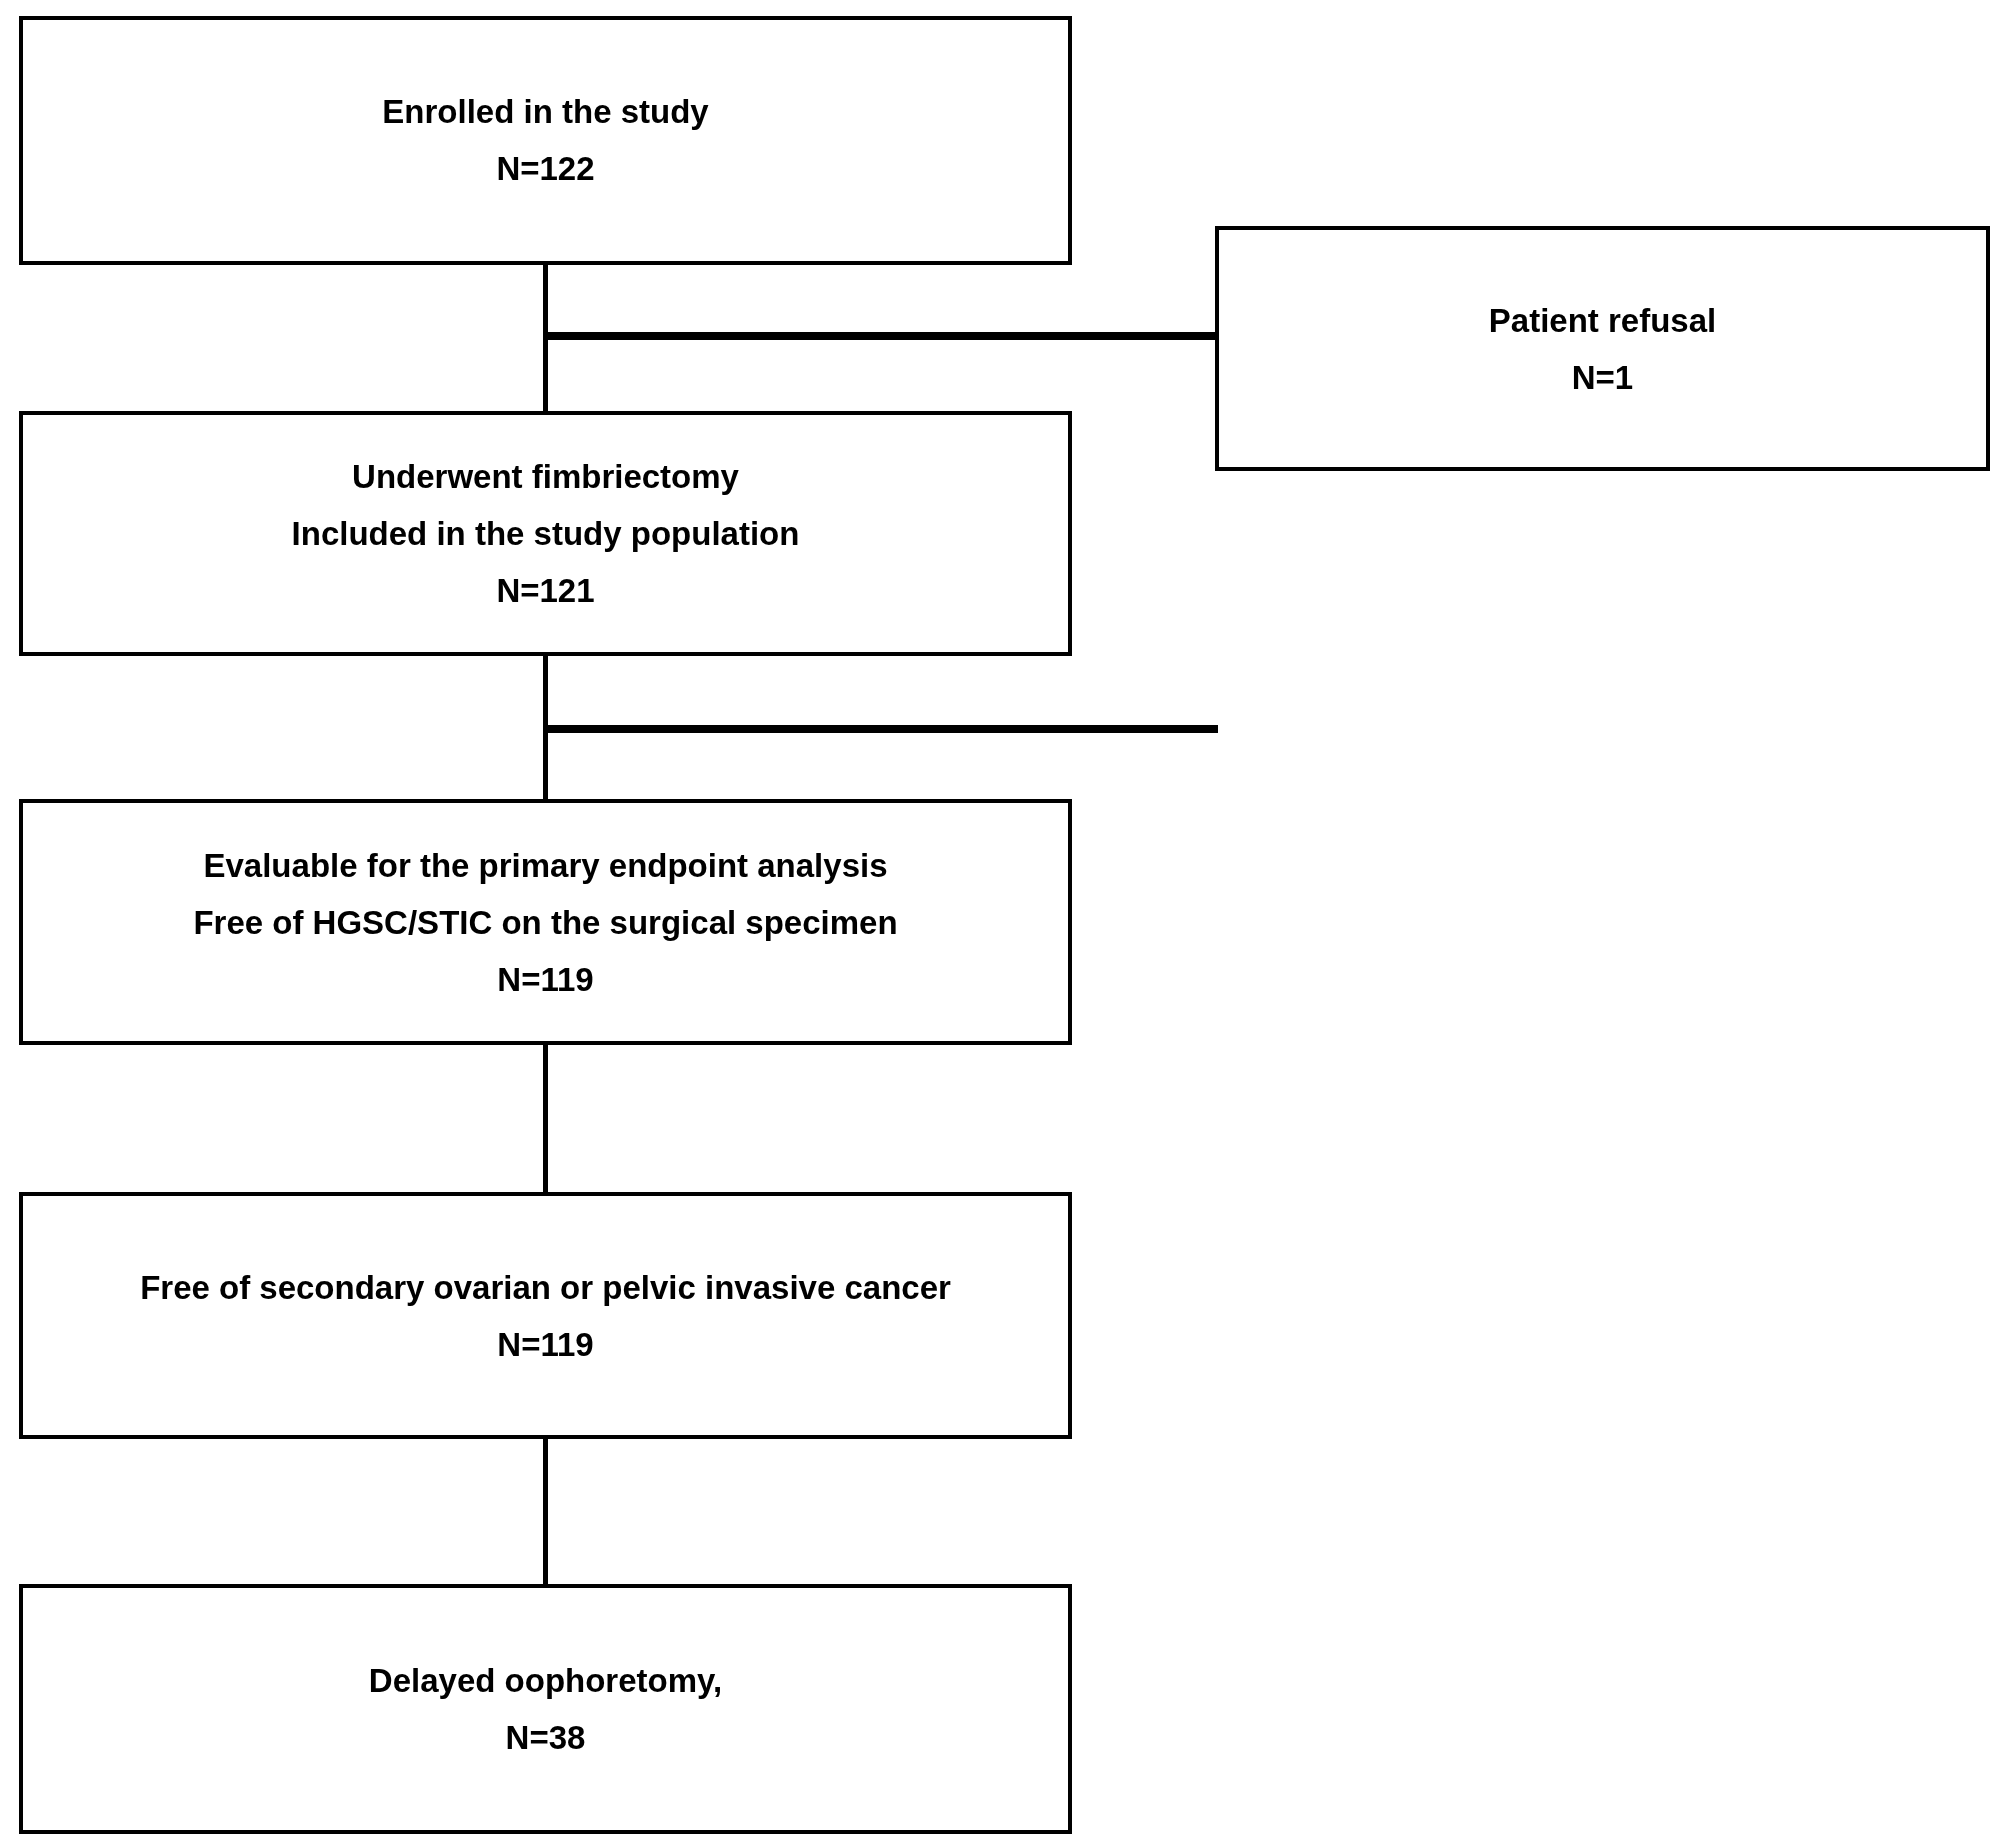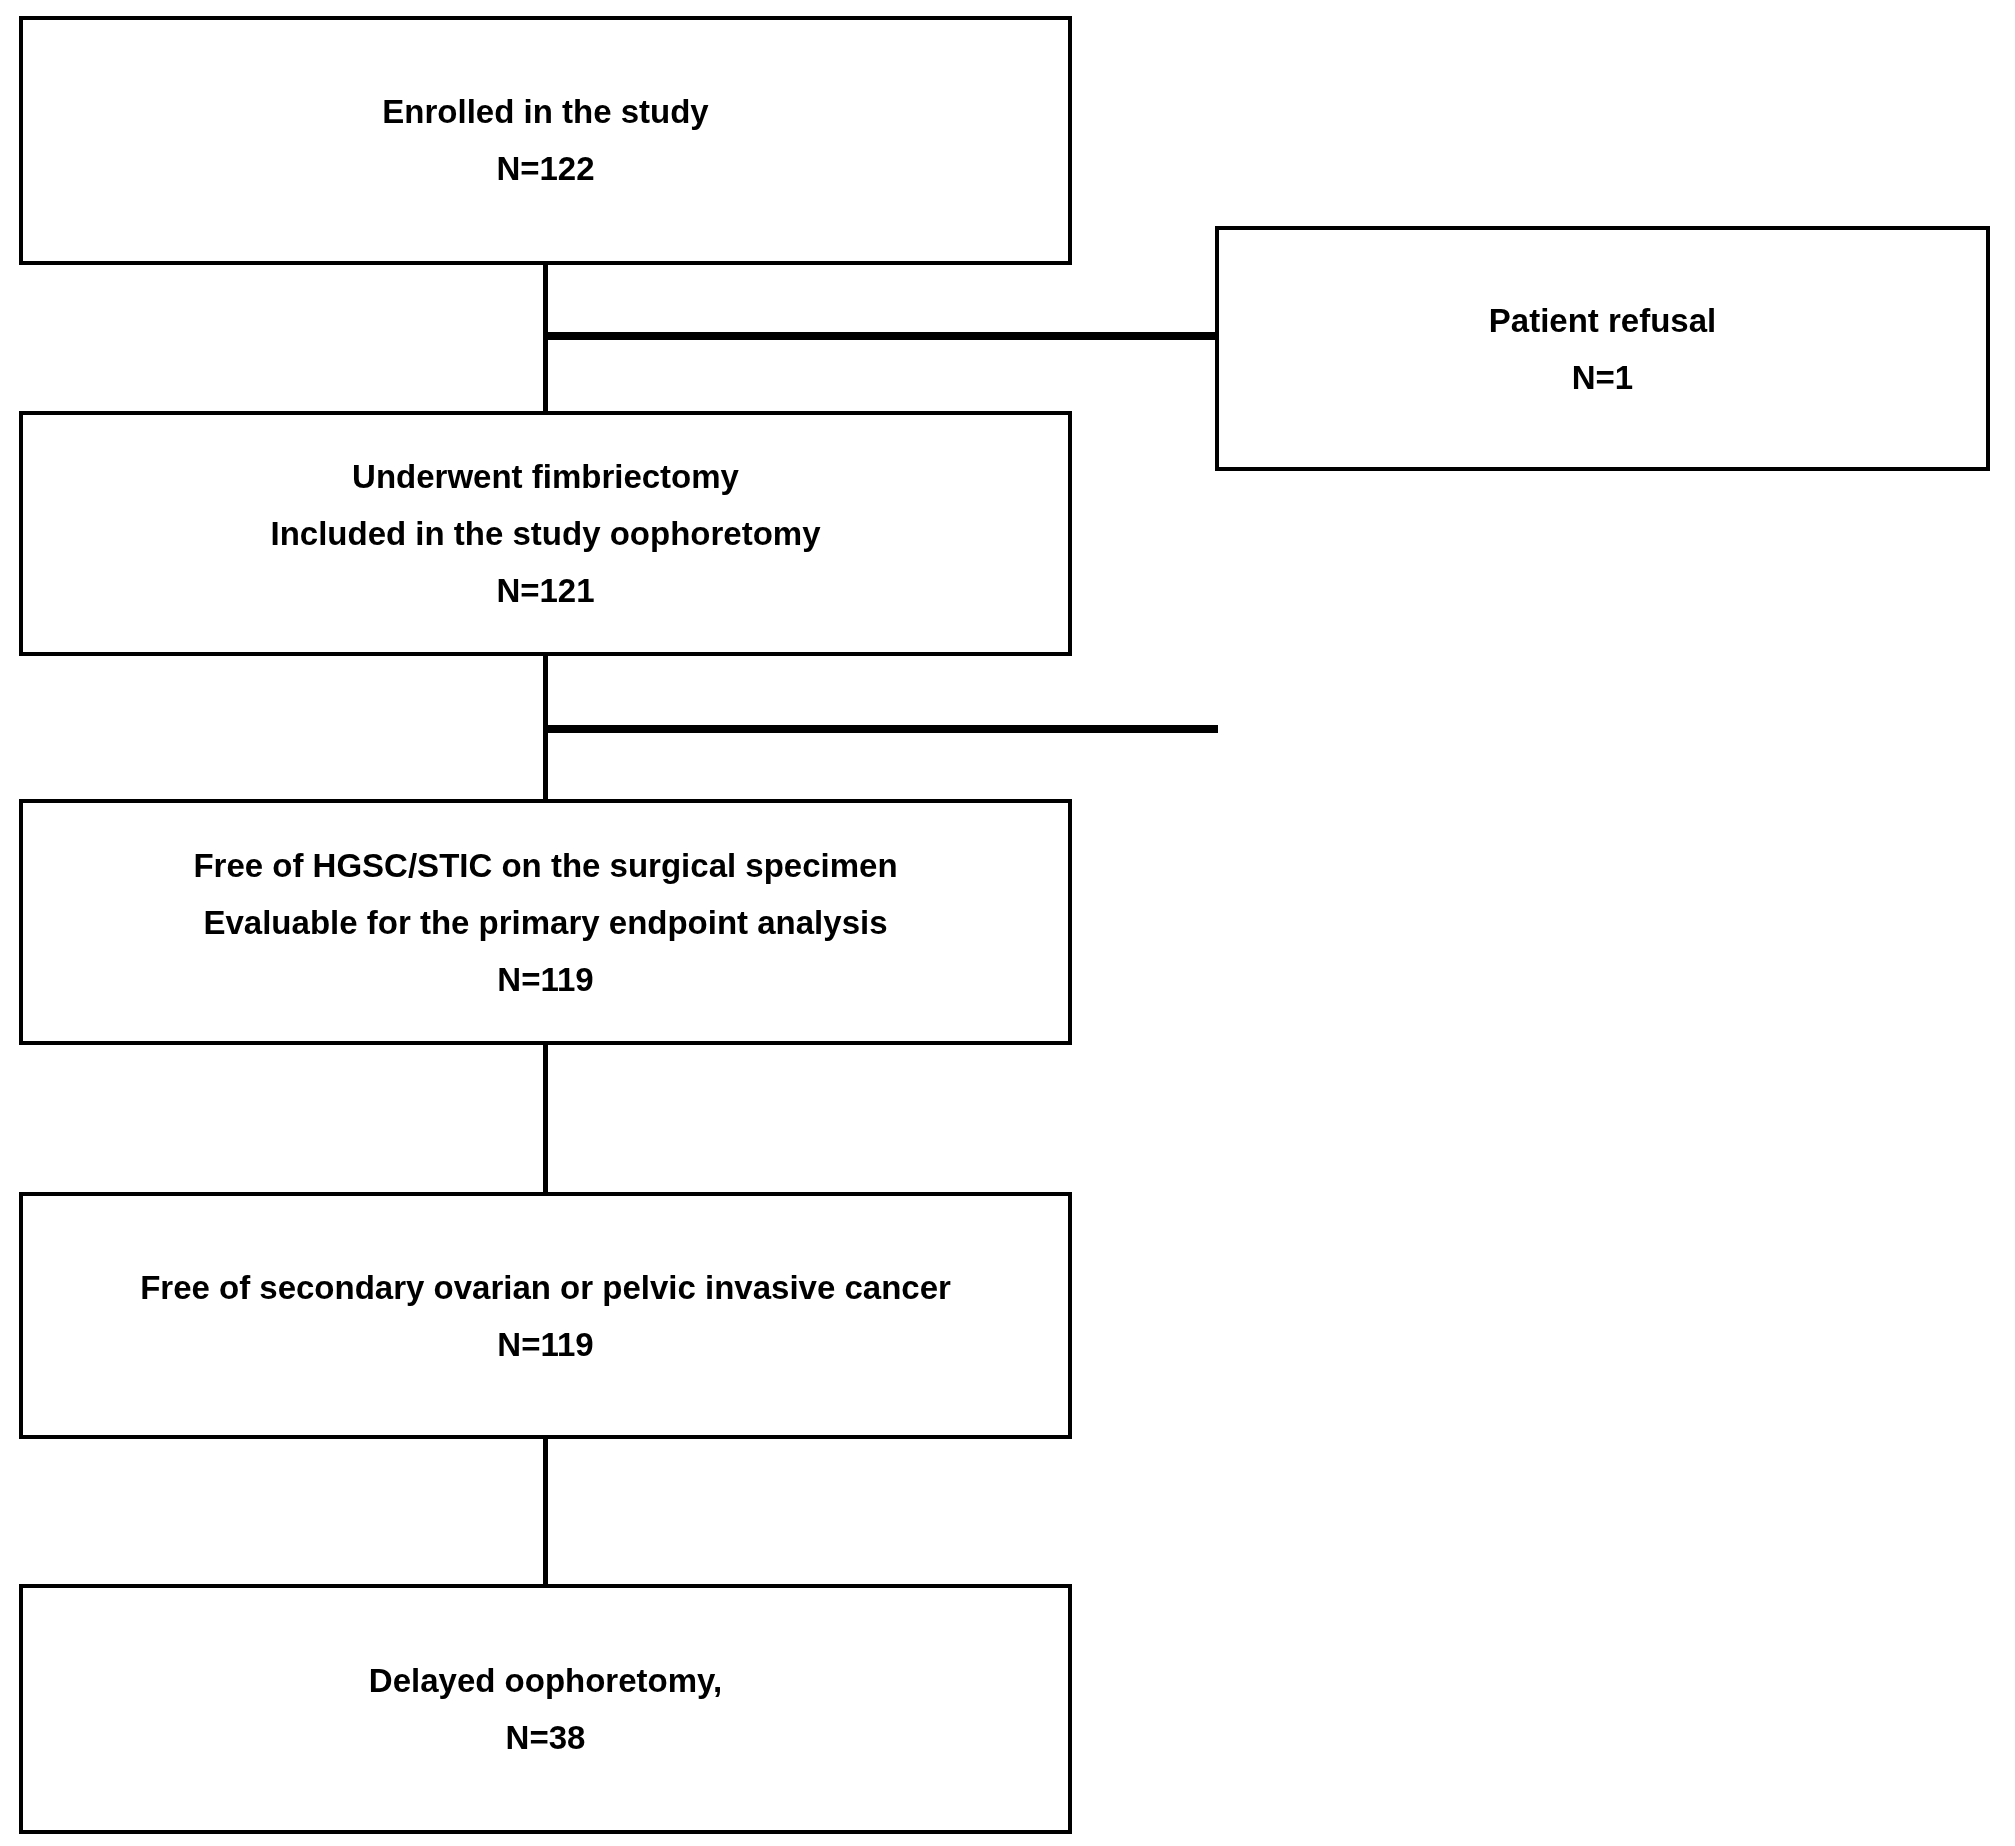--- a/index.html
+++ b/index.html
@@ -74,28 +74,28 @@
     <span>N=122</span>
   </div>
 
   <div class="flow-box box-patient-refusal">
     <span>Patient refusal</span>
     <span>N=1</span>
   </div>
 
   <div class="flow-box box-underwent">
     <span>Underwent fimbriectomy</span>
-    <span>Included in the study oophoretomy</span>
+    <span>Included in the study population</span>
     <span>N=121</span>
   </div>
 
 
   <div class="flow-box box-free-hgsc">
+    <span>Evaluable for the primary endpoint analysis</span>
     <span>Free of HGSC/STIC on the surgical specimen</span>
-    <span>Evaluable for the primary endpoint analysis</span>
     <span>N=119</span>
   </div>
 
   <div class="flow-box box-free-secondary">
     <span>Free of secondary ovarian or pelvic invasive cancer</span>
     <span>N=119</span>
   </div>
 
   <div class="flow-box box-delayed">
     <span>Delayed oophoretomy,</span>

